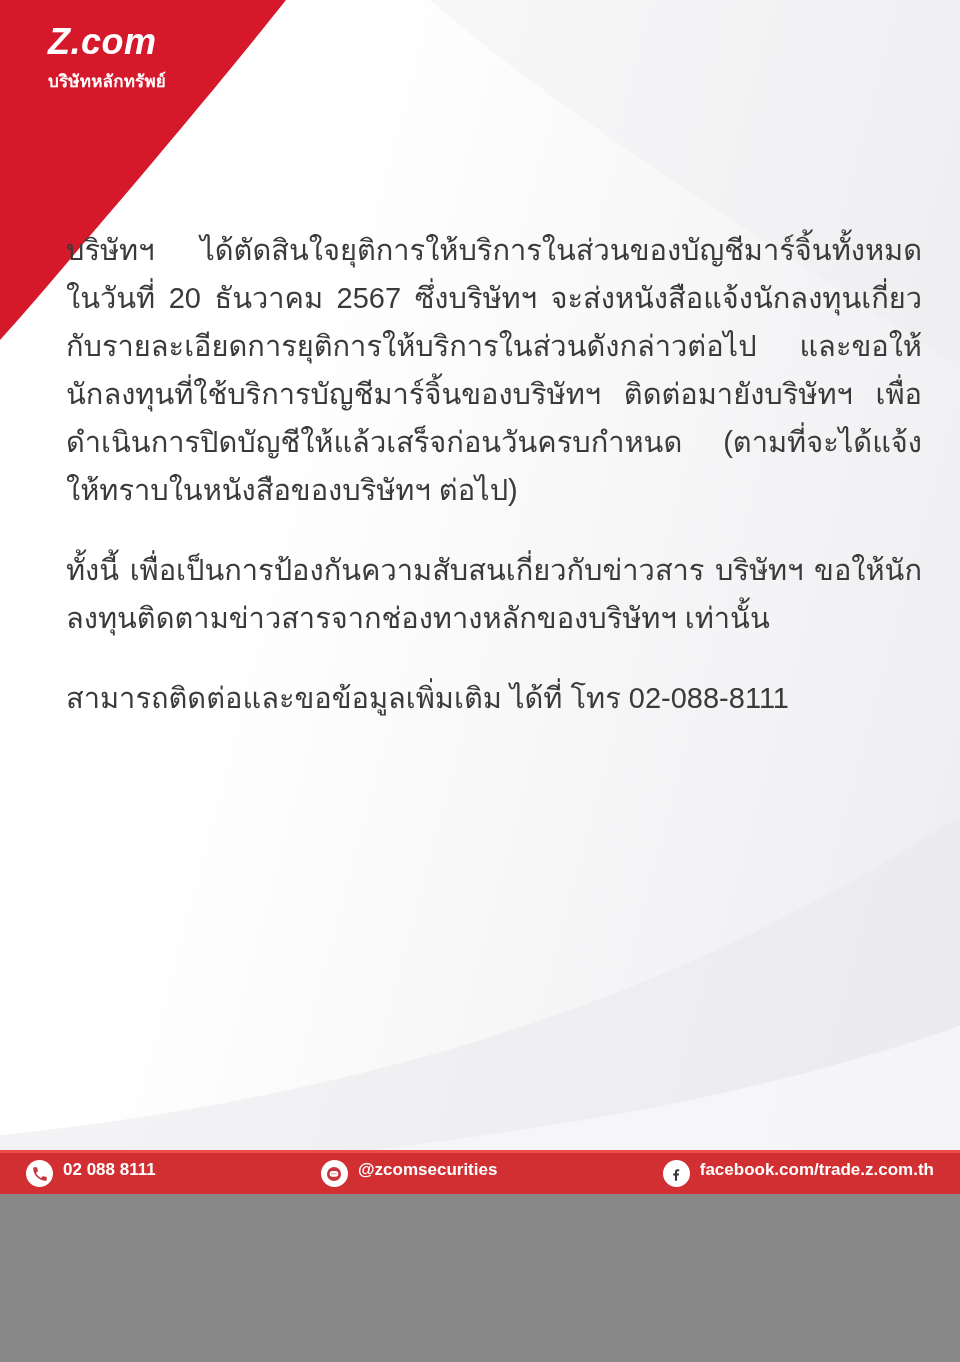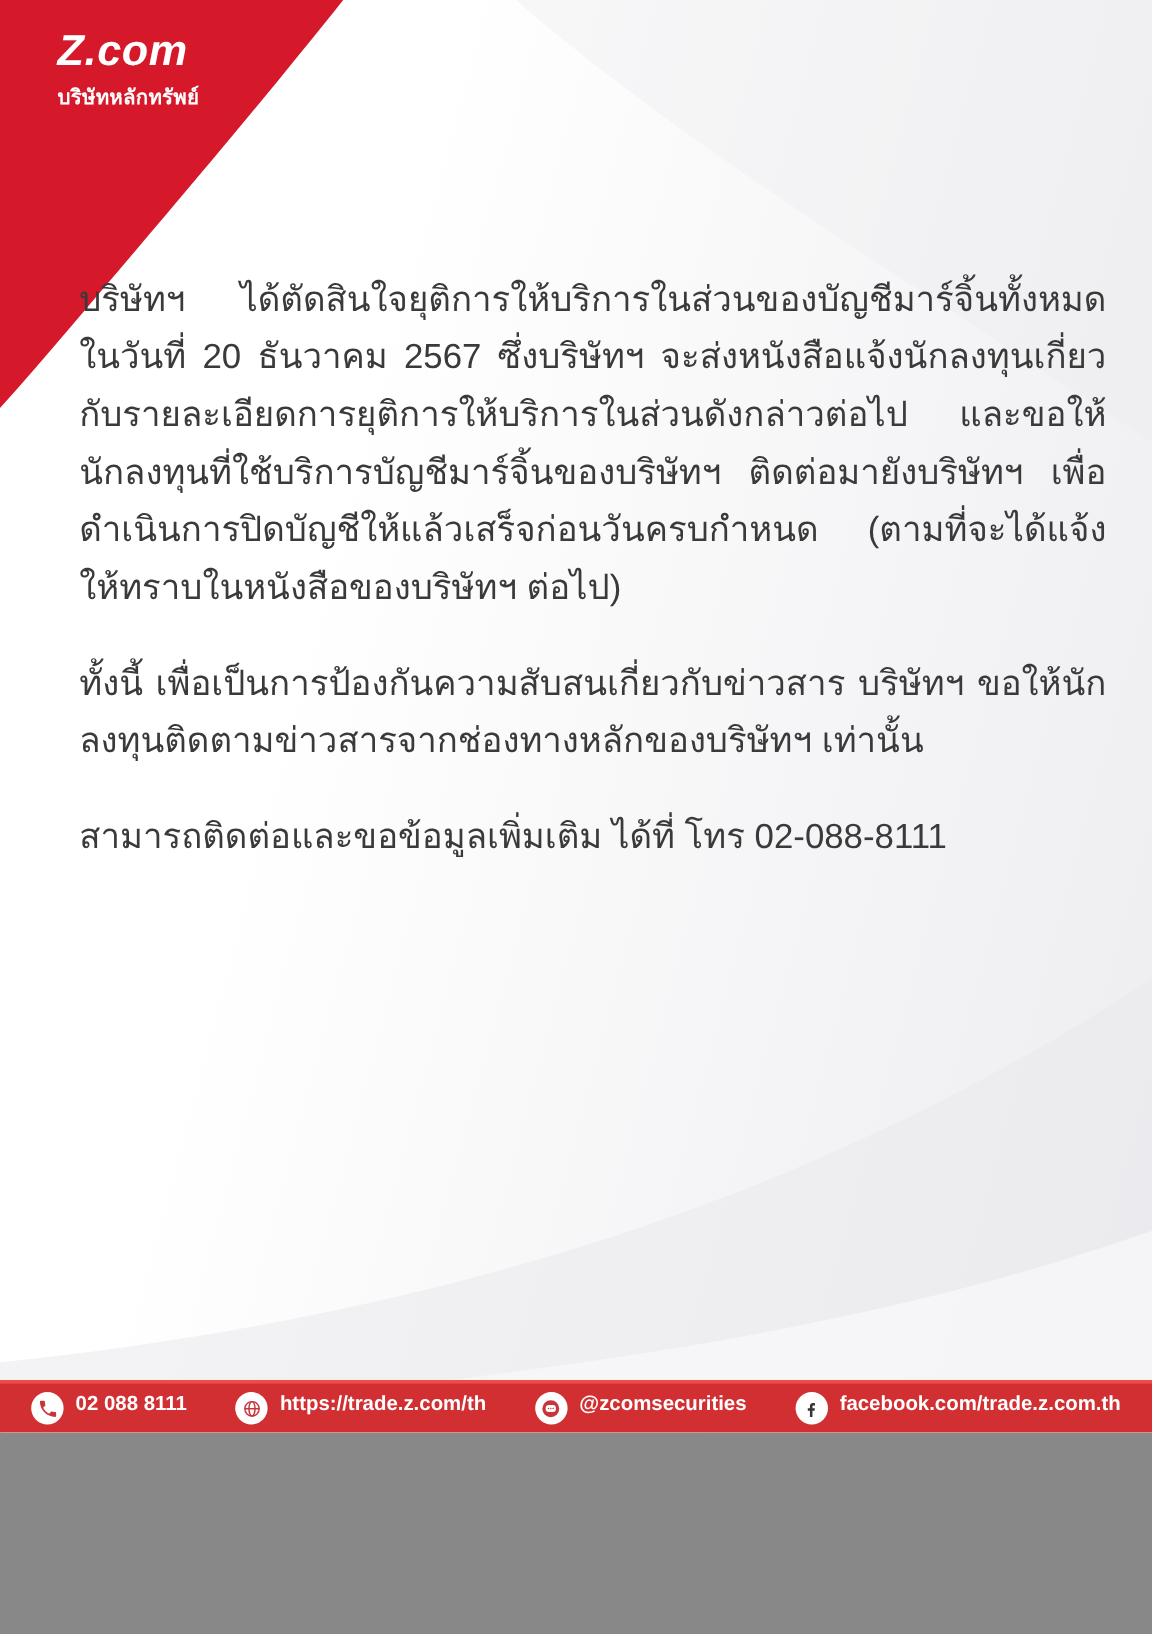--- a/index.html
+++ b/index.html
@@ -132,33 +132,20 @@
 
     <div class="contact">
       <span class="disc">
         <svg viewBox="0 0 24 24" aria-hidden="true">
           <path fill="#c8353c" d="M6.62 10.79c1.44 2.83 3.76 5.14 6.59 6.59l2.2-2.21c.27-.27.67-.36 1.02-.24 1.12.37 2.33.57 3.57.57.55 0 1 .45 1 1V20c0 .55-.45 1-1 1-9.39 0-17-7.61-17-17 0-.55.45-1 1-1h3.5c.55 0 1 .45 1 1 0 1.25.2 2.45.57 3.57.11.35.03.74-.25 1.02l-2.2 2.2z"></path>
         </svg>
       </span>
       <span>02 088 8111</span>
     </div>
 
-    <div class="contact">
-      <span class="disc">
-        <svg viewBox="0 0 24 24" aria-hidden="true">
-          <g fill="none" stroke="#c8353c" stroke-width="1.6">
-            <circle cx="12" cy="12" r="8"></circle>
-            <ellipse cx="12" cy="12" rx="3.4" ry="8"></ellipse>
-            <line x1="4" y1="12" x2="20" y2="12"></line>
-            <path d="M5.2 7.6 C7.2 9, 16.8 9, 18.8 7.6" opacity="0.001"></path>
-          </g>
-        </svg>
-      </span>
-      <span>https://trade.z.com/th</span>
-    </div>
 
     <div class="contact">
       <span class="disc">
         <svg viewBox="0 0 24 24" aria-hidden="true">
           <circle cx="12" cy="12" r="9.4" fill="#c8353c"></circle>
           <rect x="6.3" y="7.9" width="11.4" height="7.6" rx="3.6" fill="#ffffff"></rect>
           <circle cx="9.4" cy="11.7" r="0.8" fill="#c8353c"></circle>
           <circle cx="12" cy="11.7" r="0.8" fill="#c8353c"></circle>
           <circle cx="14.6" cy="11.7" r="0.8" fill="#c8353c"></circle>
         </svg>

